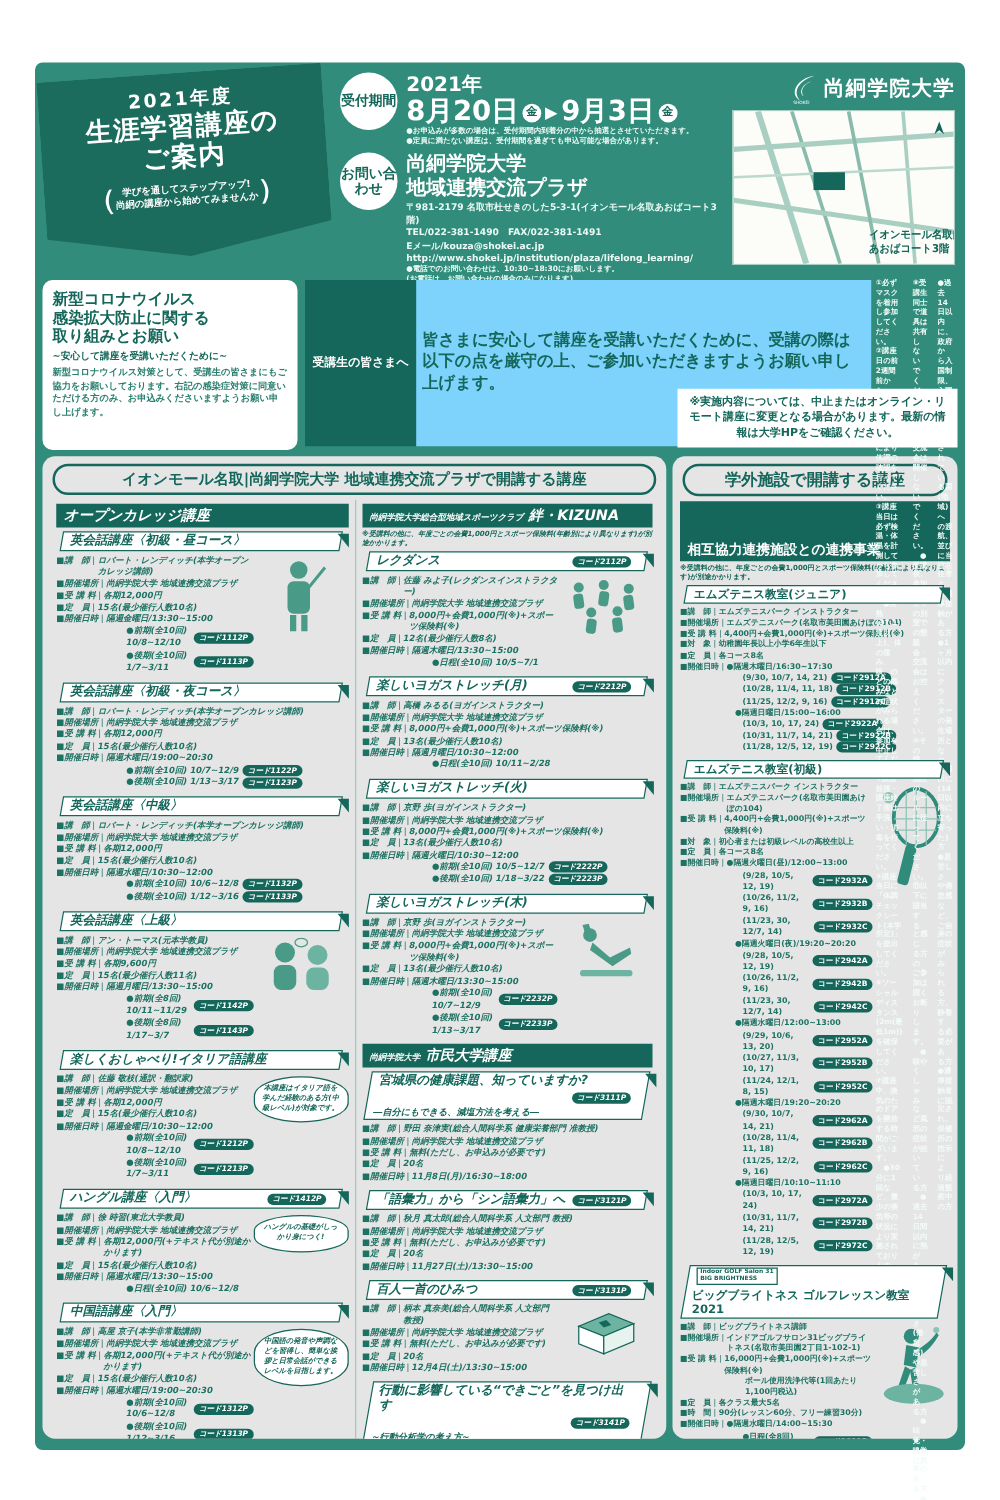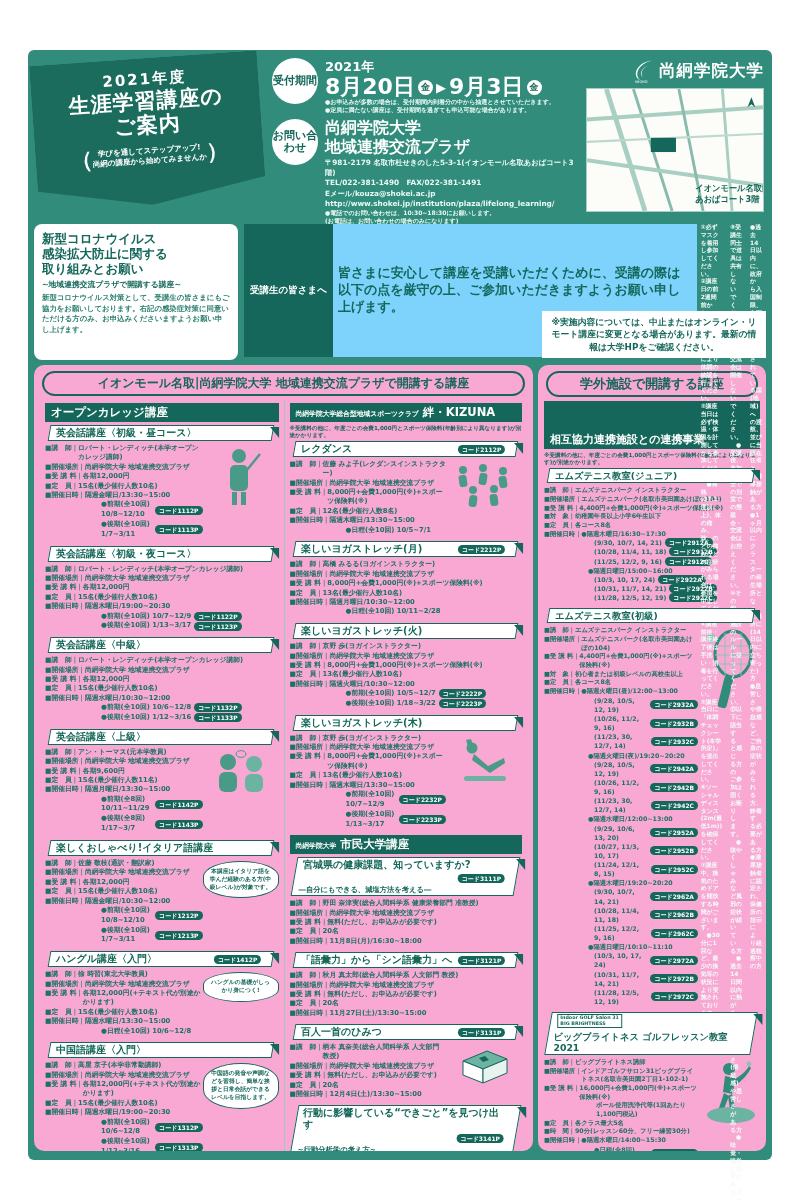--- a/index.html
+++ b/index.html
@@ -11,21 +11,21 @@
     clip-path:polygon(0 0,100% 0,100% 84%,50% 98%,0 84%);color:#fff;text-align:center;padding-top:12px;box-sizing:border-box;}
   .b-year{font-size:15px;font-weight:bold;letter-spacing:2px;}
   .b-title{font-size:21px;font-weight:bold;letter-spacing:1px;line-height:1.15;}
   .b-sub{display:flex;align-items:center;justify-content:center;margin-top:4px;}
   .paren{font-size:22px;font-weight:bold;}
   .bsub-lines{font-size:7.5px;font-weight:bold;line-height:1.4;}
   .mid{width:322px;padding:4px 2px 0 8px;box-sizing:border-box;}
   .hrow{display:flex;margin-bottom:5px;}
   .circ{width:46px;height:46px;min-width:46px;border-radius:50%;background:#fff;color:#14675a;font-weight:bold;
     font-size:11px;display:flex;align-items:center;justify-content:center;text-align:center;line-height:1.15;margin-right:7px;}
-  .yr{color:#fff;font-weight:bold;font-size:13px;}
+  .yr{color:#fff;font-weight:bold;font-size:16px;}
   .dates{color:#fff;font-weight:bold;font-size:22px;display:flex;align-items:center;gap:3px;line-height:1;}
   .daycirc{width:15px;height:15px;border-radius:50%;background:#fff;color:#14675a;font-size:9px;font-weight:bold;
     display:inline-flex;align-items:center;justify-content:center;}
   .arrow{font-size:13px;}
   .hnote{color:#eafaf5;font-size:6px;font-weight:bold;line-height:1.35;}
   .org{color:#fff;font-weight:bold;font-size:16px;line-height:1.15;}
   .addr{color:#eafaf5;font-size:7.3px;font-weight:bold;line-height:1.4;margin-top:2px;}
   .right-head{flex:1;padding:4px 4px 0 0;}
   .logorow{display:flex;align-items:center;justify-content:flex-end;gap:4px;margin-bottom:4px;}
   .logoname{color:#fff;font-weight:bold;font-size:16.5px;letter-spacing:1px;}
@@ -41,26 +41,26 @@
   .cov-label{background:#14675a;color:#fff;font-weight:bold;font-size:9.5px;padding:3px 6px;display:flex;align-items:center;white-space:nowrap;}
   .cov-htext{background:#7dd3fc;color:#14675a;font-weight:bold;font-size:13px;padding:2px 5px;flex:1;display:flex;align-items:center;line-height:1.3;}
   .cov-cols{display:flex;flex:1;}
   .cov-col{padding:0 4px;}
   .cov-col.c1{width:41%;} .cov-col.c2{width:27%;} .cov-col.c3{width:32%;}
   .cov-col .tline{color:#f2fbf8;font-size:5.9px;line-height:1.32;font-weight:bold;}
   .notice{position:absolute;right:0;bottom:2px;width:212px;background:#fff;padding:5px 6px;
     color:#14675a;font-weight:bold;font-size:8.8px;text-align:center;line-height:1.4;}
   
   .main{display:flex;gap:5px;margin:5px 6px 0 6px;height:786px;}
-  .panel{background:#f9a8d4;border-radius:10px;padding:5px 6px;box-sizing:border-box;overflow:hidden;}
+  .panel{background:#e5e5e5;border-radius:10px;padding:5px 6px;box-sizing:border-box;overflow:hidden;}
   .left-panel{width:499px;min-width:499px;}
   .right-panel{flex:1;}
   .pill{border:2px solid #14675a;border-radius:16px;text-align:center;font-weight:bold;color:#14675a;padding:2px 4px;margin:1px 2px 4px 2px;}
   .left-panel .pill{font-size:12px;} .right-panel .pill{font-size:13px;}
-  .cols{display:flex;}
+  .cols{display:flex;font-style:italic;}
   .col{width:50%;padding:0 5px;box-sizing:border-box;}
   .col + .col{border-left:1px solid #9ccabf;}
   .secbar{background:#14675a;color:#fff;font-weight:bold;font-size:11.5px;padding:2px 6px;margin:3px 0;display:flex;align-items:baseline;gap:4px;}
   .sb-pre{font-size:6.8px;white-space:nowrap;}
   .sb-main{font-size:11.5px;white-space:nowrap;}
   .right-panel .sb-main{font-size:11px;margin-top:29px;}
   .secnote{color:#14675a;font-size:5.6px;line-height:1.25;margin:1px 0 2px 0;font-weight:bold;}
   
   .course{margin-bottom:6px;}
   .ctitle{position:relative;border:1.5px solid #14675a;background:#fff;transform:skewX(-10deg);
@@ -175,21 +175,21 @@
         </svg>
       </div>
     </div>
   </header>
 
   <section class="covid">
     <div class="cov-left">
       <div class="cl-title">新型コロナウイルス</div>
       <div class="cl-title">感染拡大防止に関する</div>
       <div class="cl-title">取り組みとお願い</div>
-      <div class="cl-sub">~地域連携交流プラザで開講する講座~</div>
+      <div class="cl-sub">~安心して講座を受講いただくために~</div>
       <div class="cl-body">新型コロナウイルス対策として、受講生の皆さまにもご協力をお願いしております。右記の感染症対策に同意いただける方のみ、お申込みくださいますようお願い申し上げます。</div>
     </div>
     <div class="cov-right">
       <div class="cov-head">
         <div class="cov-label">受講生の皆さまへ</div>
         <div class="cov-htext">皆さまに安心して講座を受講いただくために、受講の際は以下の点を厳守の上、ご参加いただきますようお願い申し上げます。</div>
       </div>
       <div class="cov-cols">
         <div class="cov-col c1">
             <div class="tline">①必ずマスクを着用し参加してください。</div>

